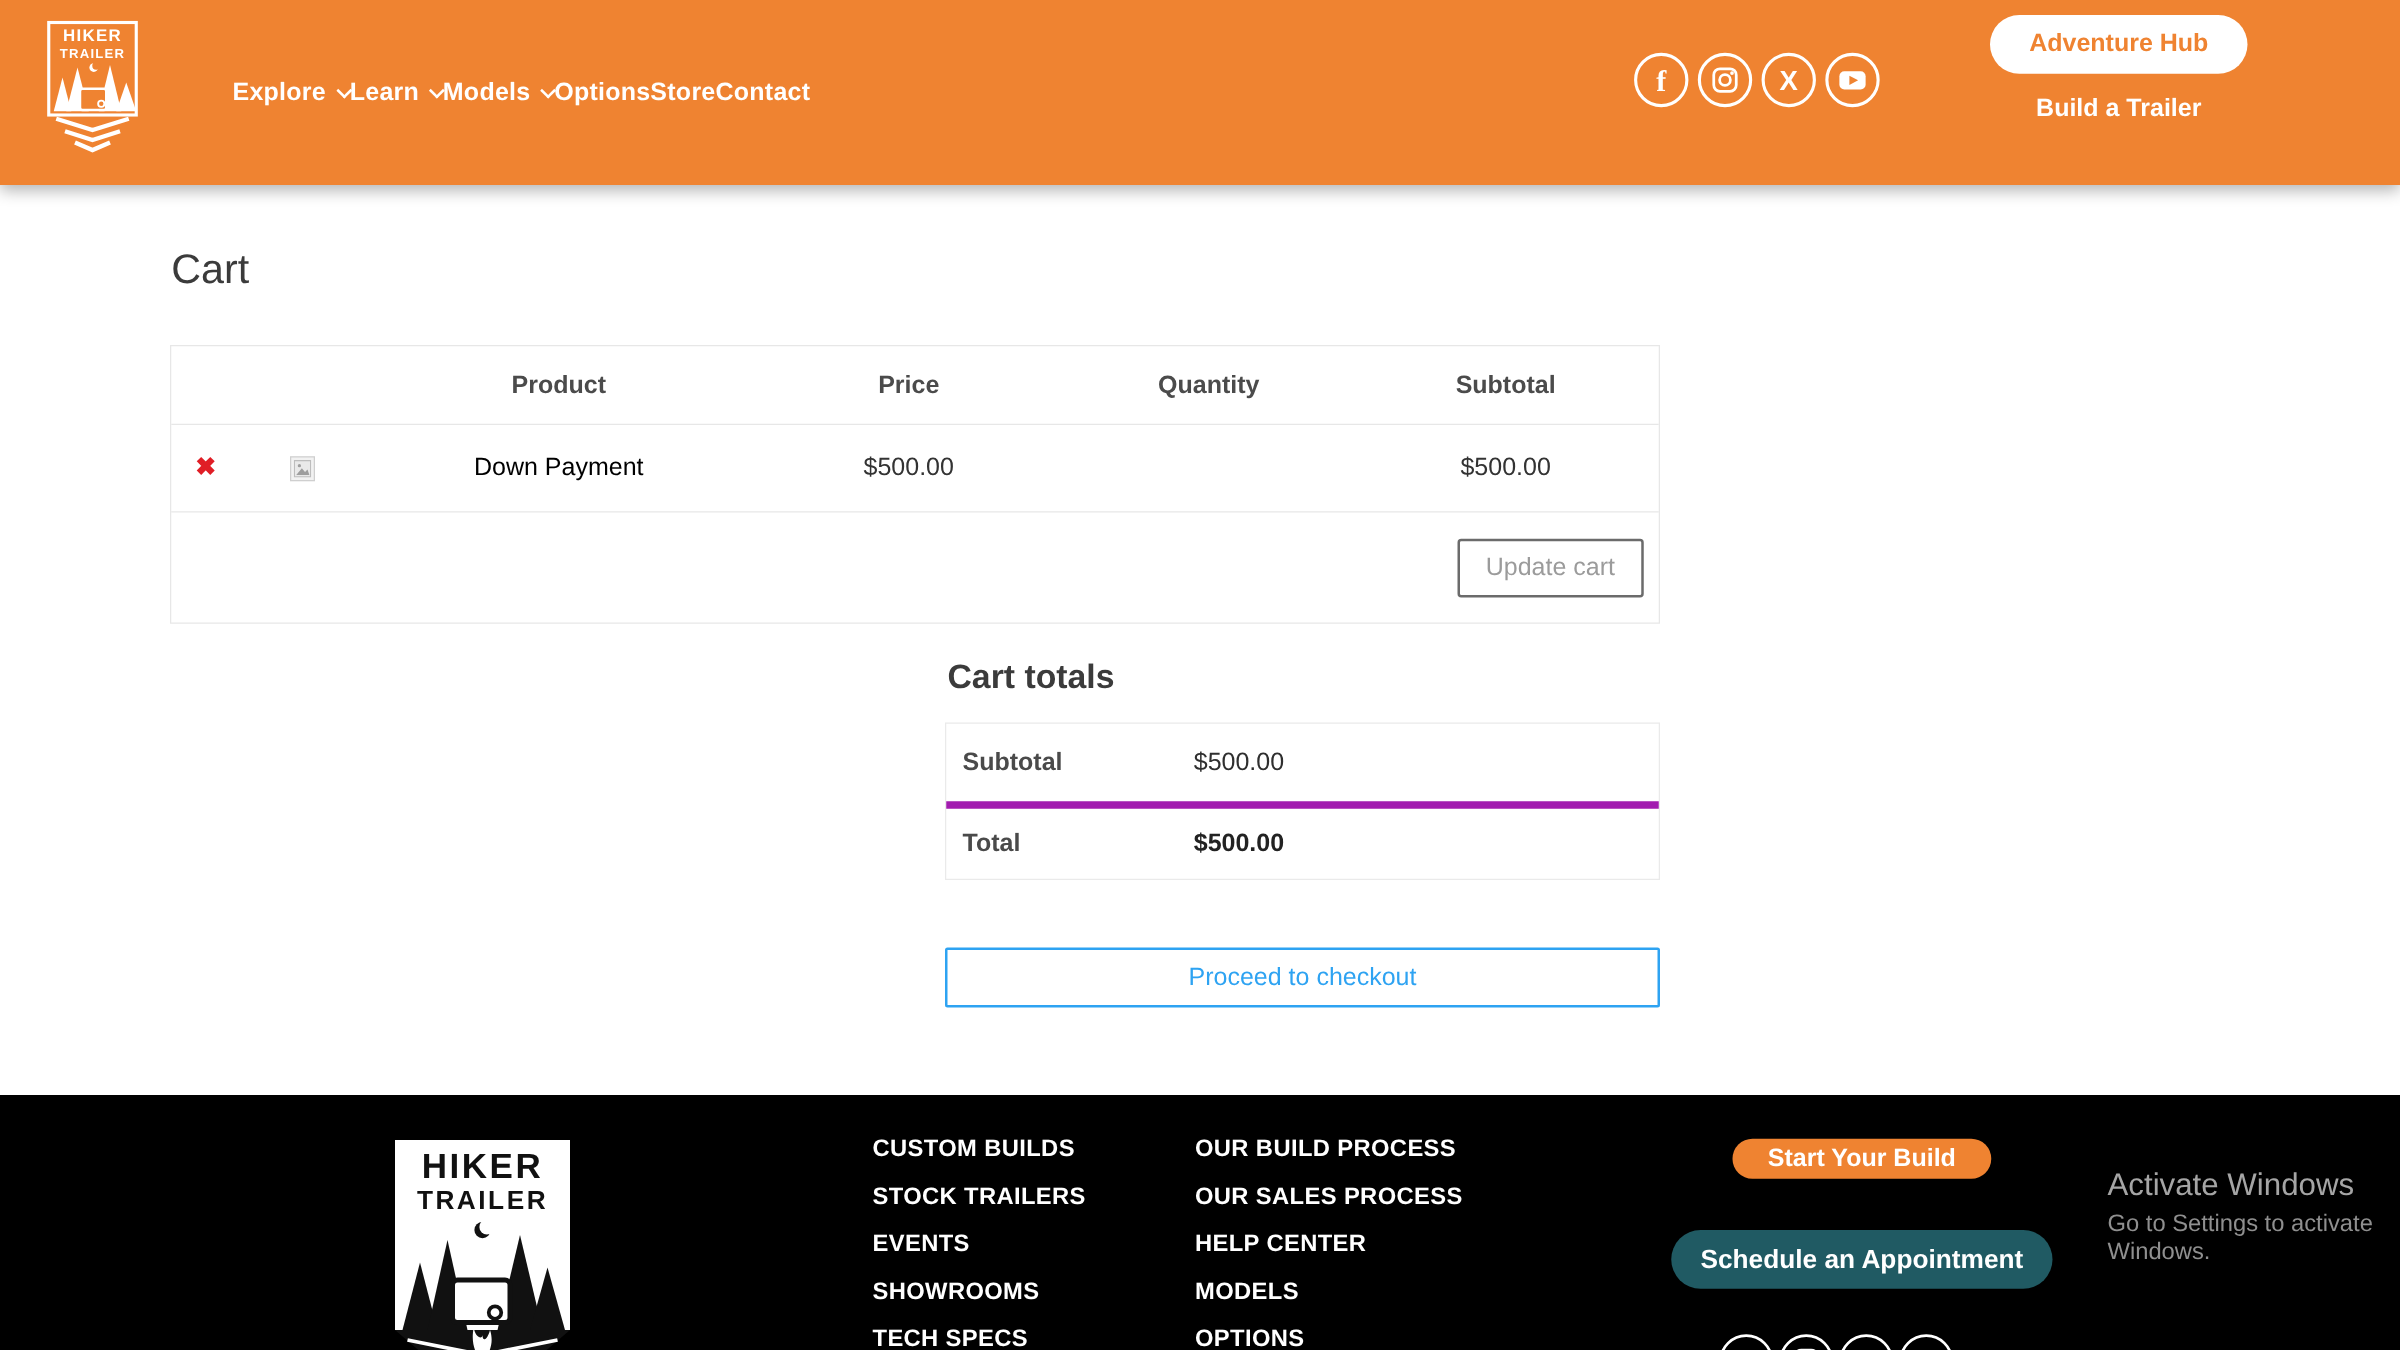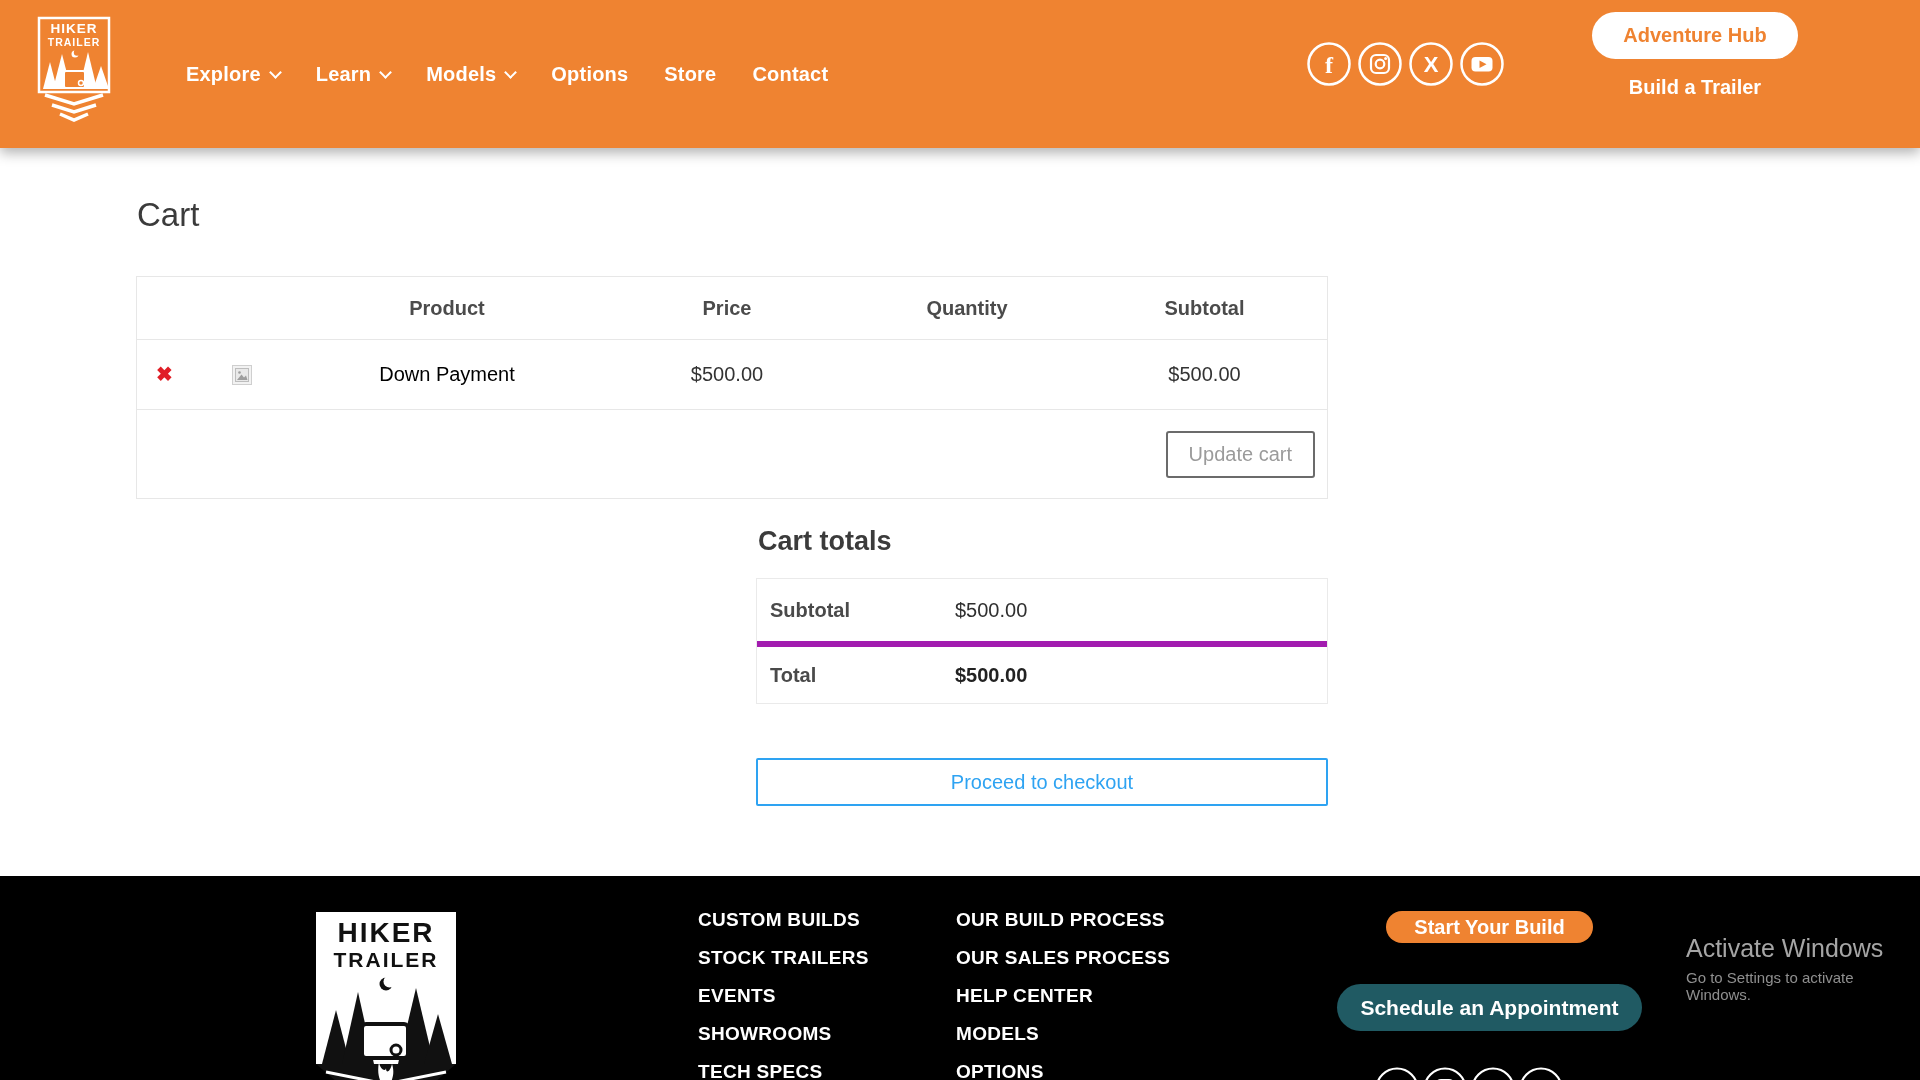--- a/index.html
+++ b/index.html
@@ -3,21 +3,21 @@
 <meta charset="utf-8">
 <style>
   * { margin:0; padding:0; box-sizing:border-box; }
   html,body { width:1920px; height:1080px; overflow:hidden; background:#fff;
               font-family:"Liberation Sans", sans-serif; }
 
   
   .header { position:relative; width:1920px; height:148px; background:#EF8331;
             box-shadow:0 5px 12px rgba(0,0,0,0.30); z-index:10; }
   .logo-header { position:absolute; left:37px; top:14px; width:74px; height:110px; }
-  .nav { position:absolute; left:186px; top:0; height:148px; display:flex; align-items:center; gap:36px; }
+  .nav { position:absolute; left:186px; top:0; height:148px; display:flex; align-items:center; }
   .nav-item { display:flex; align-items:center; color:#fff; font-size:20px; font-weight:700;
               letter-spacing:0.2px; cursor:pointer; }
   .chev { width:9px; height:9px; border-right:2.5px solid #fff; border-bottom:2.5px solid #fff;
           transform:rotate(45deg); display:inline-block; margin-left:10px; margin-top:-4px; }
   .social-header { position:absolute; left:1306px; top:41px; display:flex; gap:5px; }
   .soc { width:46px; height:46px; cursor:pointer; }
   .hub-btn { position:absolute; left:1592px; top:12px; width:206px; height:47px; background:#fff;
              border:none; border-radius:24px; color:#EF8331; font-size:20px; font-weight:700;
              font-family:"Liberation Sans",sans-serif; cursor:pointer; }
   .build-link { position:absolute; left:1592px; top:76px; width:206px; text-align:center;
@@ -66,21 +66,21 @@
   .f-col li { height:38px; display:flex; align-items:center; }
   .f-link { color:#fff; font-size:19px; font-weight:700; letter-spacing:0.3px; cursor:pointer; }
   .start-btn { position:absolute; left:1386px; top:35px; width:207px; height:32px; background:#EF8331;
                border:none; border-radius:23px; color:#fff; font-size:20px; font-weight:700;
                font-family:"Liberation Sans",sans-serif; cursor:pointer; }
   .sched-btn { position:absolute; left:1337px; top:108px; width:305px; height:47px; background:#205A63;
                border:none; border-radius:25px; color:#fff; font-size:21px; font-weight:700;
                font-family:"Liberation Sans",sans-serif; cursor:pointer; }
   .watermark { position:absolute; left:1686px; top:58px; }
   .wm1 { font-size:25px; color:#a5a5a5; font-weight:400; }
-  .wm2 { font-size:15px; color:#8f8f8f; margin-top:6px; }
+  .wm2 { font-size:19px; color:#8f8f8f; margin-top:6px; }
   .social-footer { position:absolute; left:1374px; top:190px; display:flex; gap:2px; }
 </style>
 </head>
 <body>
 
 <header class="header">
   <svg class="logo-header" viewBox="0 0 74 106">
     <rect x="2" y="2" width="70" height="74" fill="none" stroke="#fff" stroke-width="2.5"></rect>
     <text x="37" y="17" text-anchor="middle" fill="#fff" font-size="13.5" font-weight="bold" letter-spacing="1" font-family="Liberation Sans, sans-serif">HIKER</text>
     <text x="37" y="30" text-anchor="middle" fill="#fff" font-size="10.5" font-weight="bold" letter-spacing="1" font-family="Liberation Sans, sans-serif">TRAILER</text>

